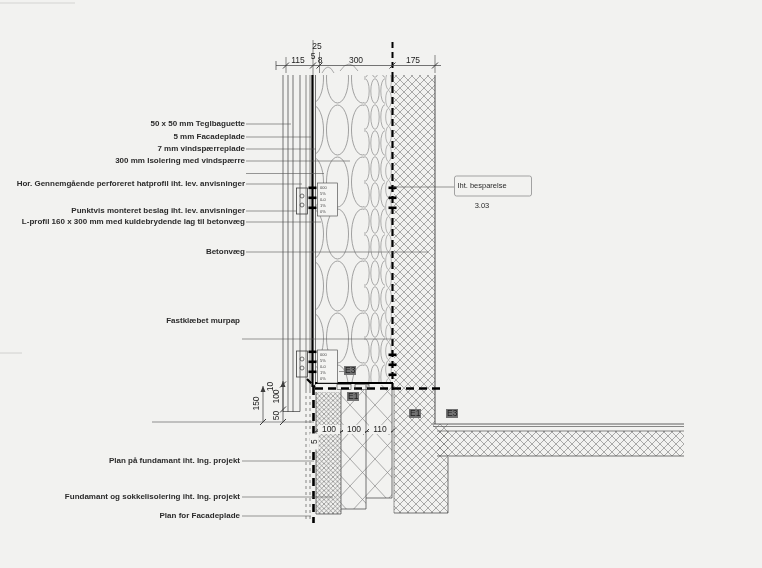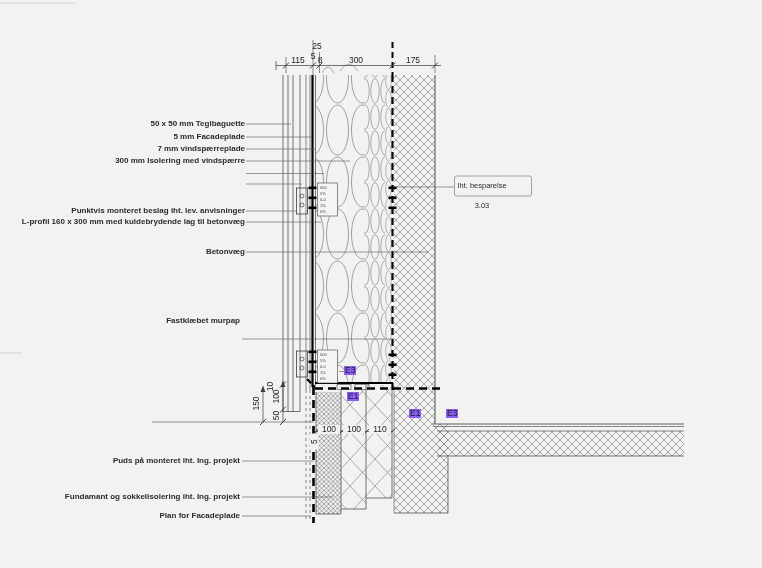--- a/index.html
+++ b/index.html
@@ -3,21 +3,21 @@
 <meta charset="utf-8">
 <style>
   html,body{margin:0;padding:0;}
   body{font-family:"Liberation Sans", sans-serif; background:#e8e8e6;}
   .stage{position:relative;width:762px;height:568px;background:#f2f2f0;overflow:hidden;}
   .stage svg{position:absolute;left:0;top:0;}
   .lbl{position:absolute;font-size:8px;color:#2b2b2b;white-space:nowrap;text-align:right;line-height:10px;font-weight:bold;}
   .dim{position:absolute;font-size:8.5px;color:#1d1d1d;text-align:center;line-height:9px;}
   .dim.bg{background:#f2f2f0;padding:0 1px;}
   .rot{transform:rotate(-90deg);transform-origin:center center;}
-  .elabel{position:absolute;font-size:8.5px;color:#1d1d1d;background:#8b5cf6;padding:0 1px;line-height:9px;}
+  .elabel{position:absolute;font-size:8.5px;color:#1d1d1d;background:#737373;padding:0 1px;line-height:9px;}
   .note-box-text{position:absolute;font-size:7.5px;color:#2b2b2b;text-align:center;line-height:20px;width:52px;}
   .tinybox{position:absolute;width:18px;font-size:4px;line-height:6px;color:#444;text-align:left;letter-spacing:0;}
   .tinybox span{display:block;}
 </style>
 </head>
 <body>
 
 <div class="stage">
 
 <svg width="762" height="568" viewBox="0 0 762 568">
@@ -185,25 +185,26 @@
     <line x1="339" y1="371.5" x2="344" y2="371.5"></line>
   </g>
 
   <rect x="454.5" y="176" width="77" height="20" rx="2" fill="#f2f2f0" stroke="#999" stroke-width="0.9"></rect>
 </svg>
 
 <div class="lbl" style="right:517px;top:119px;">50 x 50 mm Teglbaguette</div>
 <div class="lbl" style="right:517px;top:132px;">5 mm Facadeplade</div>
 <div class="lbl" style="right:517px;top:144px;">7 mm vindspærreplade</div>
 <div class="lbl" style="right:517px;top:156px;">300 mm Isolering med vindspærre</div>
+<div class="lbl" style="right:517px;top:179px;">Hor. Gennemgående perforeret hatprofil iht. lev. anvisninger</div>
 <div class="lbl" style="right:517px;top:206px;">Punktvis monteret beslag iht. lev. anvisninger</div>
 <div class="lbl" style="right:517px;top:217px;">L-profil 160 x 300 mm med kuldebrydende lag til betonvæg</div>
 <div class="lbl" style="right:517px;top:247px;">Betonvæg</div>
 <div class="lbl" style="right:522px;top:316px;">Fastklæbet murpap</div>
-<div class="lbl" style="right:522px;top:456px;">Puds på monteret iht. Ing. projekt</div>
+<div class="lbl" style="right:522px;top:456px;">Plan på fundamant iht. Ing. projekt</div>
 <div class="lbl" style="right:522px;top:492px;">Fundamant og sokkelisolering iht. Ing. projekt</div>
 <div class="lbl" style="right:522px;top:511px;">Plan for Facadeplade</div>
 
 <div class="note-box-text" style="left:456px;top:176px;">Iht. besparelse 3.03</div>
 
 <div class="dim" style="left:288px;top:56px;width:20px;">115</div>
 <div class="dim" style="left:309px;top:42px;width:16px;">25</div>
 <div class="dim" style="left:305px;top:52px;width:16px;">5</div>
 <div class="dim" style="left:312px;top:56px;width:16px;">8</div>
 <div class="dim" style="left:344px;top:56px;width:24px;">300</div>

